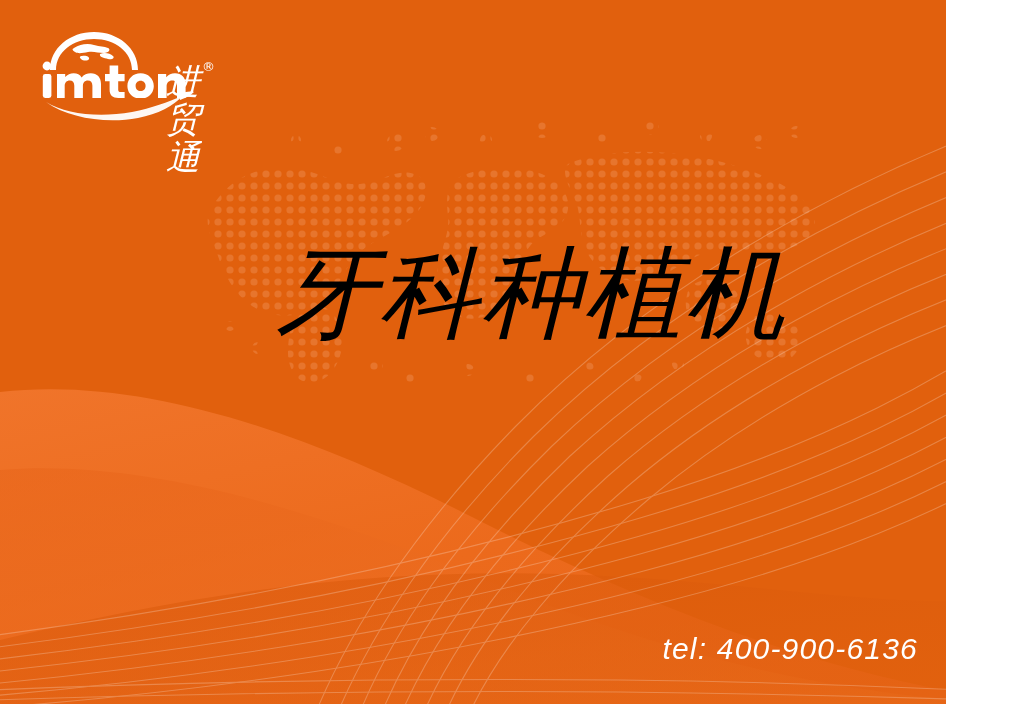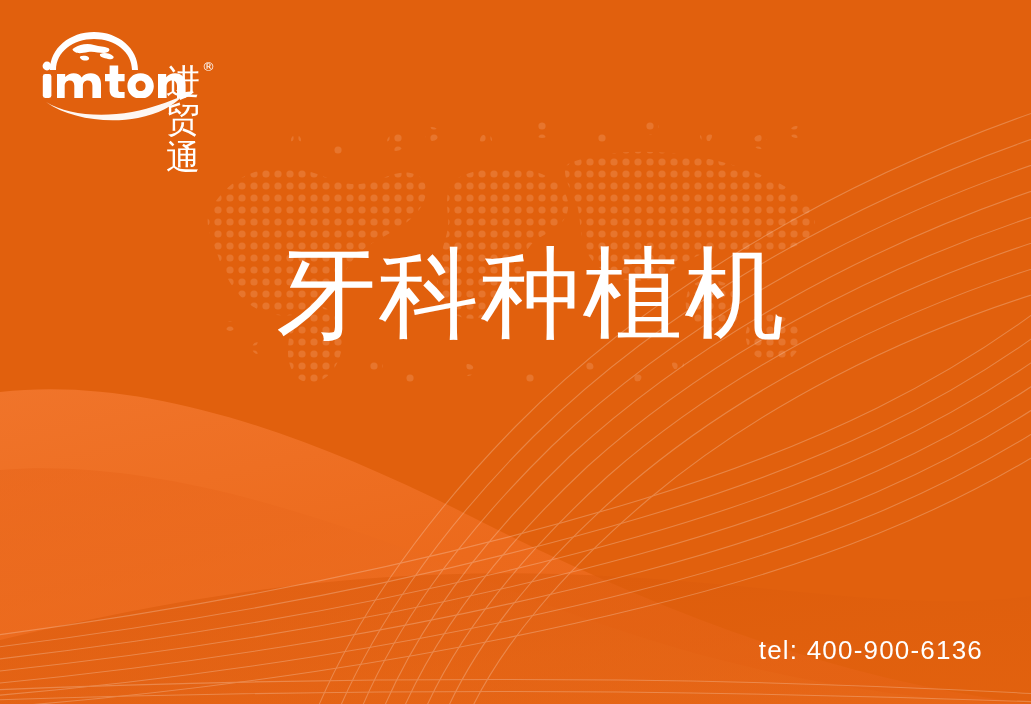--- a/index.html
+++ b/index.html
@@ -7,24 +7,25 @@
     margin: 0;
     padding: 0;
     background: #ffffff;
   }
   body {
     font-family: "Liberation Sans", "DejaVu Sans", sans-serif;
   }
 
   #banner {
     position: relative;
-    width: 1031px;
+    width: 946px;
     height: 704px;
     overflow: hidden;
     background: #e1600d;
+    font-style: italic;
     -webkit-font-smoothing: antialiased;
   }
 
   
 
   .layer {
     position: absolute;
     inset: 0;
     pointer-events: none;
   }
@@ -71,44 +72,44 @@
     top: 232px;
     width: 1031px;
     z-index: 12;
     text-align: center;
     color: #ffffff;
   }
   .headline-line {
     display: block;
     font-family: "Liberation Sans", "DejaVu Sans", sans-serif;
     font-weight: 400;
-    color: #ffffff;
+    color: #000000;
     white-space: nowrap;
     padding-left: 32px;
   }
   #headline-line-1 {
     font-size: 100px;
     line-height: 122px;
     letter-spacing: 2px;
   }
   #headline-line-2 {
     font-size: 104px;
     line-height: 122px;
     letter-spacing: 2px;
   }
 
   
 
   #phone {
     position: absolute;
-    right: 48px;
+    right: 28px;
     bottom: 38px;
     z-index: 14;
     color: #ffffff;
-    font-size: 26px;
+    font-size: 30px;
     letter-spacing: 1.2px;
     font-family: "Liberation Sans", "DejaVu Sans", sans-serif;
     white-space: nowrap;
   }
 </style>
 </head>
 <body>
 
 <div id="banner">
 

